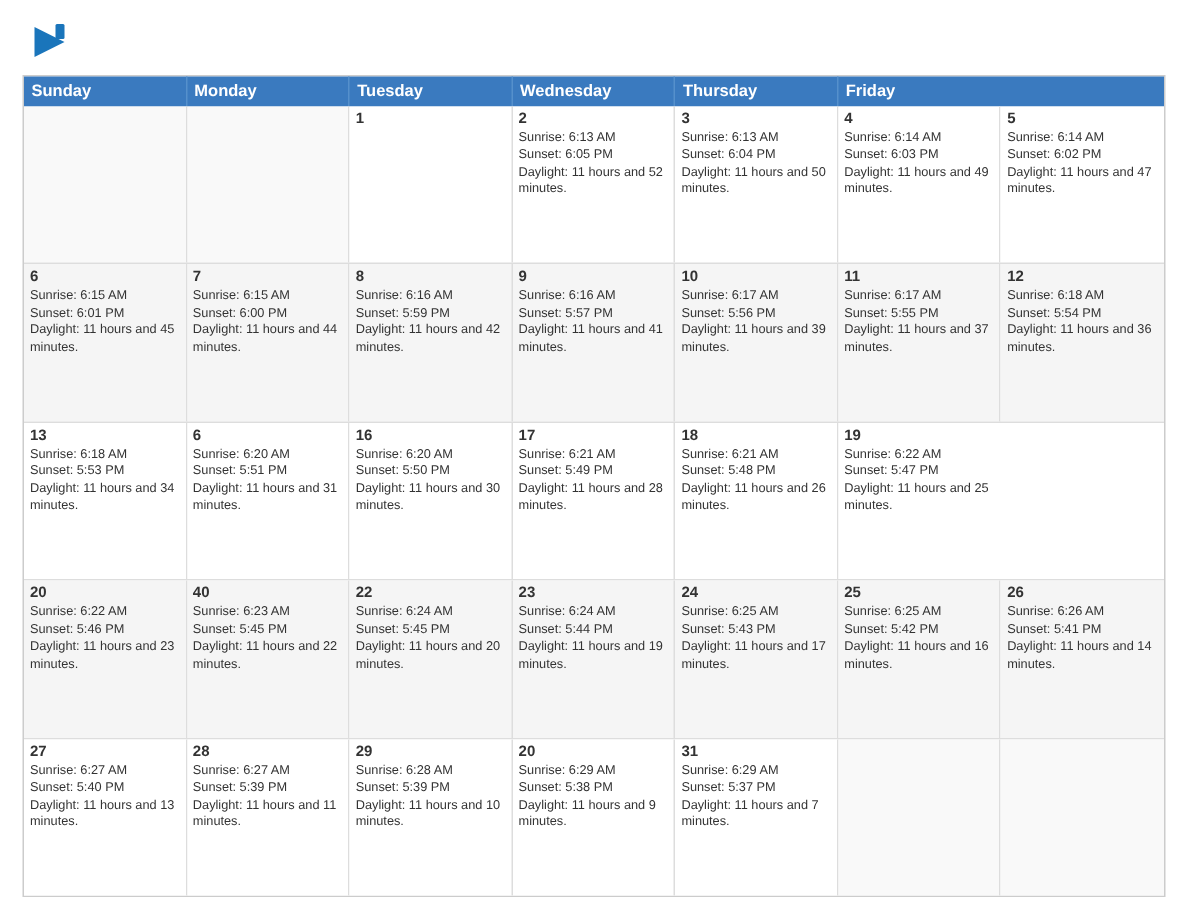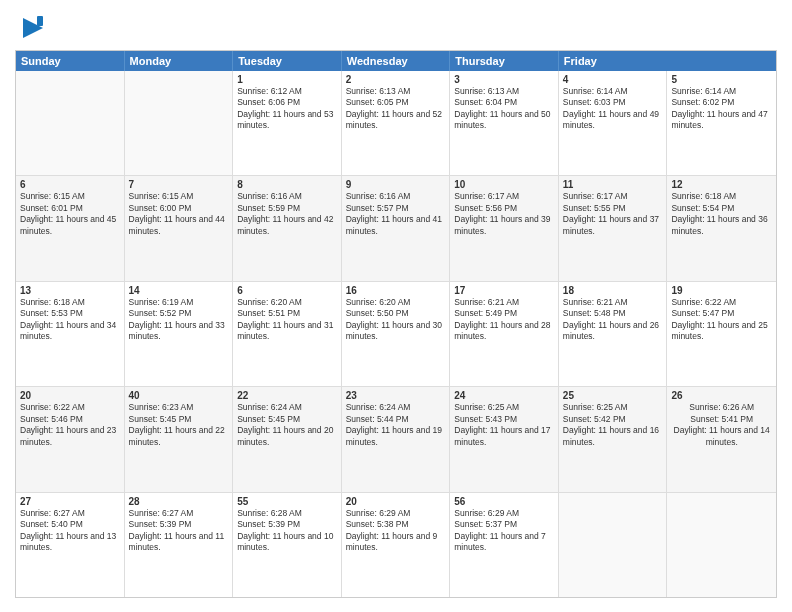--- a/index.html
+++ b/index.html
@@ -145,23 +145,20 @@
         <div class="cal-header-cell">Wednesday</div>
         <div class="cal-header-cell">Thursday</div>
         <div class="cal-header-cell">Friday</div>
       </div>
     <div class="cal-body">
     <div class="cal-row">
           <div class="cal-cell empty"></div>
           <div class="cal-cell empty"></div>
           <div class="cal-cell">
             <span class="day-num">1</span>
-            <div class="day-info" style="white-space: pre-line;">Sunrise: 6:12 AM
-Sunset: 6:06 PM
-Daylight: 11 hours and 53 minutes.</div>
           </div>
           <div class="cal-cell">
             <span class="day-num">2</span>
             <div class="day-info" style="white-space: pre-line;">Sunrise: 6:13 AM
 Sunset: 6:05 PM
 Daylight: 11 hours and 52 minutes.</div>
           </div>
           <div class="cal-cell">
             <span class="day-num">3</span>
             <div class="day-info" style="white-space: pre-line;">Sunrise: 6:13 AM
@@ -226,26 +223,20 @@
           </div>
         </div>
         <div class="cal-row">
           <div class="cal-cell">
             <span class="day-num">13</span>
             <div class="day-info" style="white-space: pre-line;">Sunrise: 6:18 AM
 Sunset: 5:53 PM
 Daylight: 11 hours and 34 minutes.</div>
           </div>
           <div class="cal-cell">
-            <span class="day-num">14</span>
-            <div class="day-info" style="white-space: pre-line;">Sunrise: 6:19 AM
-Sunset: 5:52 PM
-Daylight: 11 hours and 33 minutes.</div>
-          </div>
-          <div class="cal-cell">
             <span class="day-num">6</span>
             <div class="day-info" style="white-space: pre-line;">Sunrise: 6:20 AM
 Sunset: 5:51 PM
 Daylight: 11 hours and 31 minutes.</div>
           </div>
           <div class="cal-cell">
             <span class="day-num">16</span>
             <div class="day-info" style="white-space: pre-line;">Sunrise: 6:20 AM
 Sunset: 5:50 PM
 Daylight: 11 hours and 30 minutes.</div>
@@ -301,52 +292,52 @@
 Daylight: 11 hours and 17 minutes.</div>
           </div>
           <div class="cal-cell alt">
             <span class="day-num">25</span>
             <div class="day-info" style="white-space: pre-line;">Sunrise: 6:25 AM
 Sunset: 5:42 PM
 Daylight: 11 hours and 16 minutes.</div>
           </div>
           <div class="cal-cell alt">
             <span class="day-num">26</span>
-            <div class="day-info" style="white-space: pre-line; text-align: center;">Sunrise: 6:26 AM
+            <div class="day-info" style="white-space: pre-line;">Sunrise: 6:26 AM
 Sunset: 5:41 PM
 Daylight: 11 hours and 14 minutes.</div>
           </div>
         </div>
         <div class="cal-row">
           <div class="cal-cell">
             <span class="day-num">27</span>
             <div class="day-info" style="white-space: pre-line;">Sunrise: 6:27 AM
 Sunset: 5:40 PM
 Daylight: 11 hours and 13 minutes.</div>
           </div>
           <div class="cal-cell">
             <span class="day-num">28</span>
             <div class="day-info" style="white-space: pre-line;">Sunrise: 6:27 AM
 Sunset: 5:39 PM
 Daylight: 11 hours and 11 minutes.</div>
           </div>
           <div class="cal-cell">
-            <span class="day-num">55</span>
+            <span class="day-num">29</span>
             <div class="day-info" style="white-space: pre-line;">Sunrise: 6:28 AM
 Sunset: 5:39 PM
 Daylight: 11 hours and 10 minutes.</div>
           </div>
           <div class="cal-cell">
             <span class="day-num">20</span>
             <div class="day-info" style="white-space: pre-line;">Sunrise: 6:29 AM
 Sunset: 5:38 PM
 Daylight: 11 hours and 9 minutes.</div>
           </div>
           <div class="cal-cell">
-            <span class="day-num">56</span>
+            <span class="day-num">31</span>
             <div class="day-info" style="white-space: pre-line;">Sunrise: 6:29 AM
 Sunset: 5:37 PM
 Daylight: 11 hours and 7 minutes.</div>
           </div>
           <div class="cal-cell empty"></div>
           <div class="cal-cell empty"></div>
         </div>
       </div>
   </div>
 </div>

